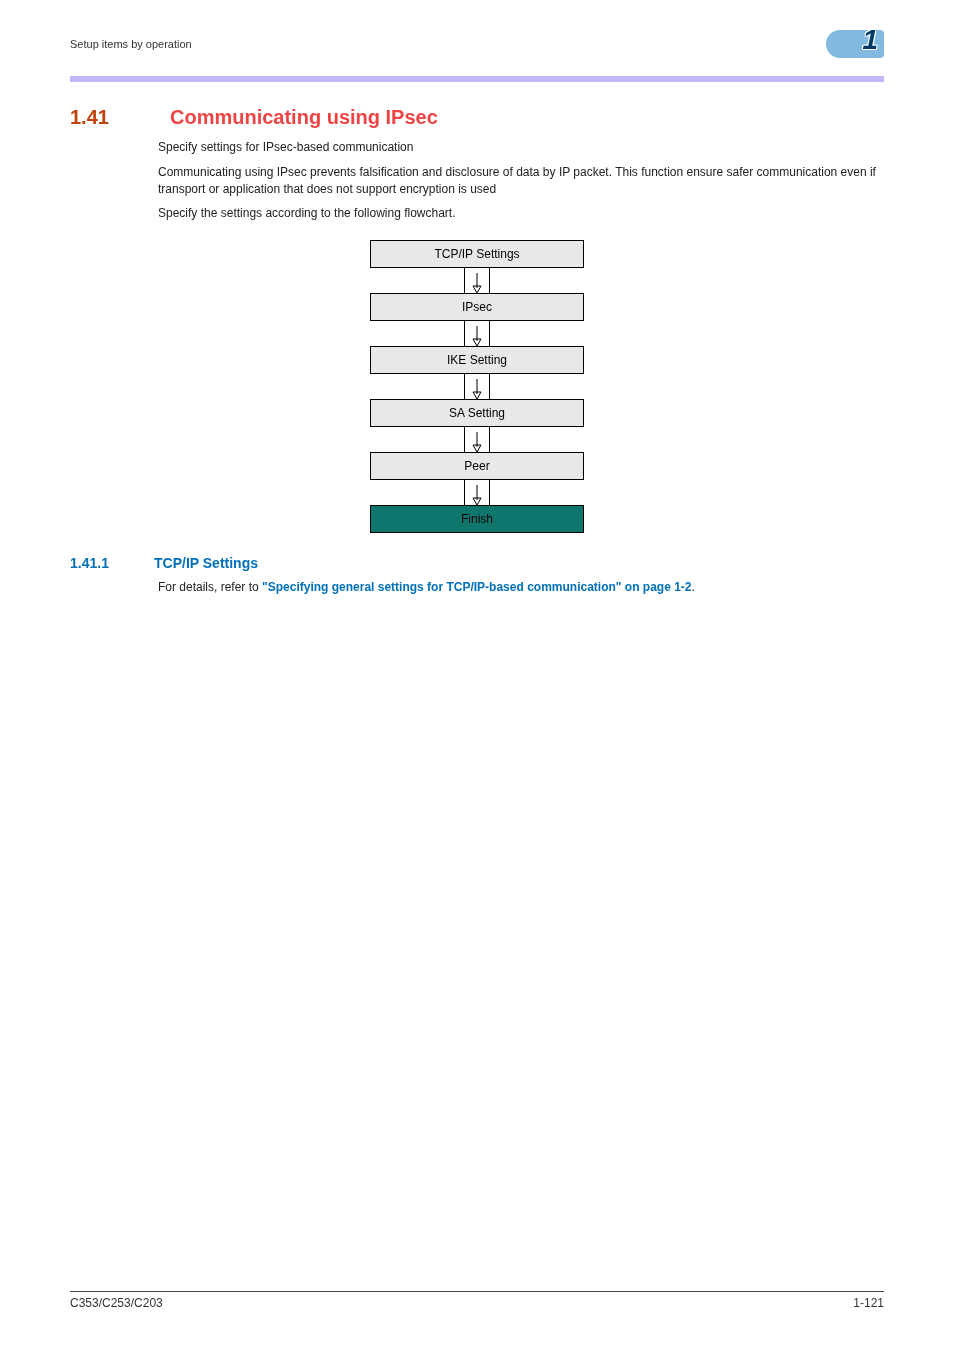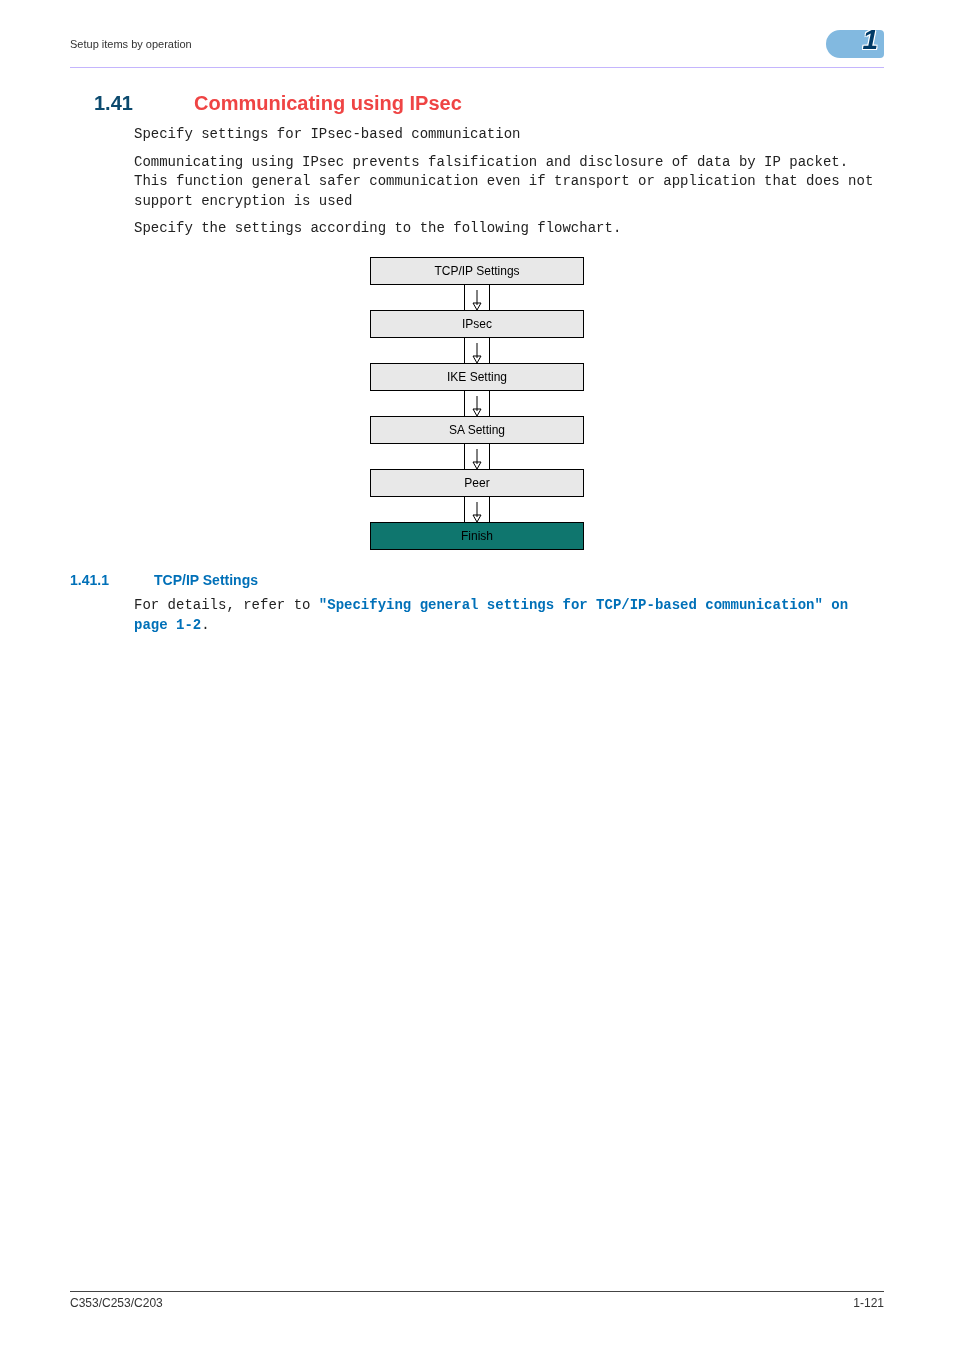--- a/index.html
+++ b/index.html
@@ -12,22 +12,22 @@
   }
   .page {
     padding: 30px 70px 0 70px;
     position: relative;
     height: 100%;
   }
   .header-row {
     display: flex;
     justify-content: space-between;
     align-items: center;
-    border-bottom: 1px solid #c4b5fd;
-    padding-bottom: 9px;
+    border-bottom: 6px solid #c4b5fd;
+    padding-bottom: 18px;
     margin-bottom: 24px;
   }
   .running-head {
     font-size: 11px;
     color: #333;
   }
   .page-chapter-badge {
     position: relative;
     width: 58px;
     height: 28px;
@@ -57,36 +57,34 @@
   .heading-row {
     display: flex;
     align-items: baseline;
     gap: 28px;
     margin-bottom: 10px;
     margin-top: 20px;
   }
   .heading-row .sec-num {
     font-size: 20px;
     font-weight: bold;
-    color: #0c4a6e;
+    color: #c2410c;
     min-width: 72px;
-    margin-left: 24px;
   }
   .heading-row .sec-title {
     font-size: 20px;
     font-weight: bold;
     color: #ef4444;
   }
   .body-text {
-    margin-left: 64px;
-    font-size: 14px;
+    margin-left: 88px;
+    font-size: 12px;
     line-height: 1.4;
     color: #222;
     margin-bottom: 8px;
-    font-family: Liberation Mono, monospace;
   }
   .flowchart {
     margin: 18px auto 22px auto;
     width: 220px;
     display: flex;
     flex-direction: column;
     align-items: center;
   }
   .flow-box {
     width: 214px;
@@ -162,21 +160,21 @@
       <div class="num">1</div>
     </div>
   </div>
 
   <div class="heading-row">
     <div class="sec-num">1.41</div>
     <div class="sec-title">Communicating using IPsec</div>
   </div>
 
   <p class="body-text">Specify settings for IPsec-based communication</p>
-  <p class="body-text">Communicating using IPsec prevents falsification and disclosure of data by IP packet. This function general safer communication even if transport or application that does not support encryption is used</p>
+  <p class="body-text">Communicating using IPsec prevents falsification and disclosure of data by IP packet. This function ensure safer communication even if transport or application that does not support encryption is used</p>
   <p class="body-text">Specify the settings according to the following flowchart.</p>
 
   <div class="flowchart">
     <div class="flow-box">TCP/IP Settings</div>
     <div class="flow-arrow">
       <svg viewBox="0 0 12 20">
           <line x1="6" y1="0" x2="6" y2="15" stroke="#000" stroke-width="1"></line>
           <polygon points="2,13 10,13 6,20" fill="none" stroke="#000" stroke-width="1"></polygon>
         </svg>
     </div>

